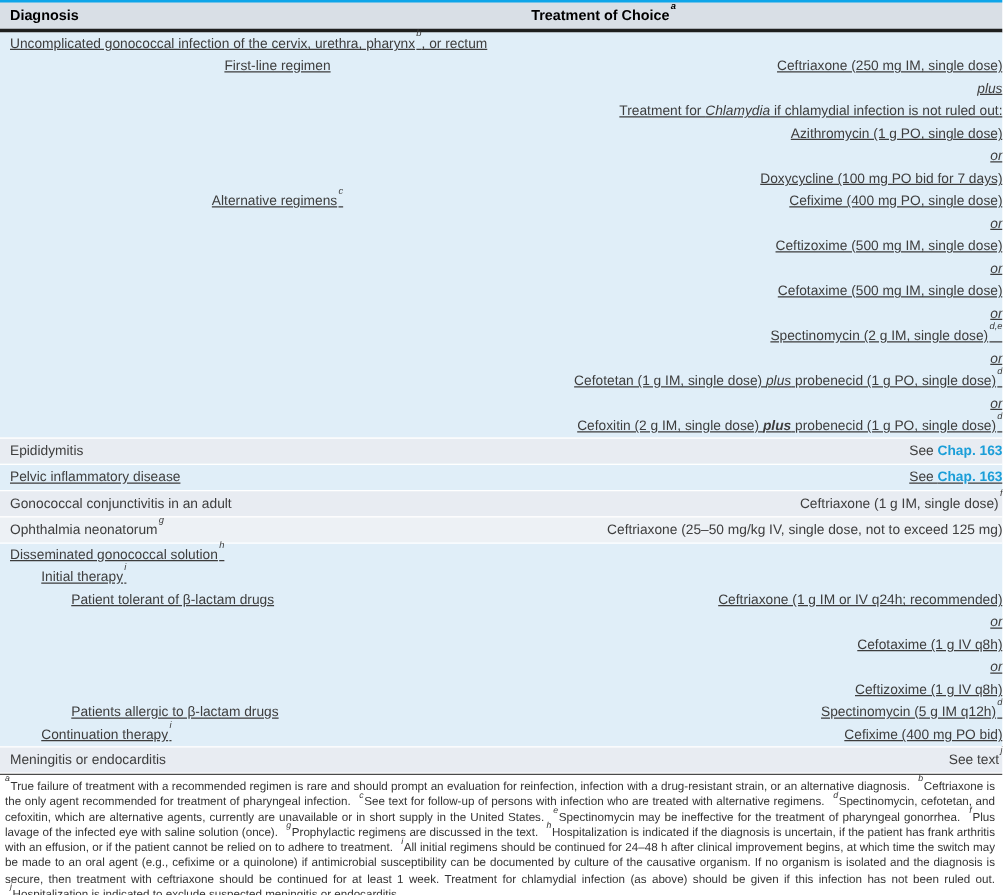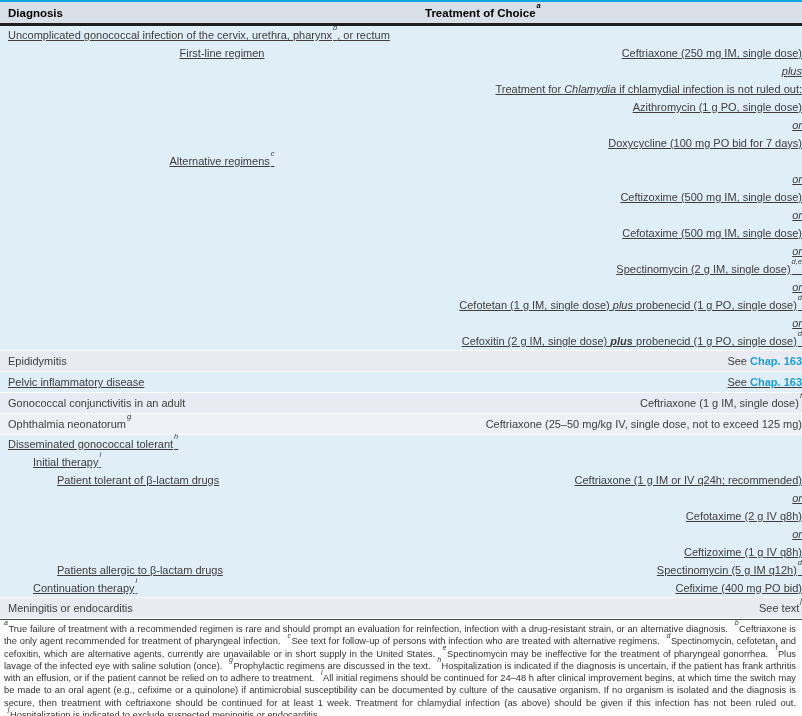--- a/index.html
+++ b/index.html
@@ -90,20 +90,21 @@
         <div class="line">
           <div class="cl"></div>
           <div class="cr"><span class="f-i">or</span></div>
         </div>
         <div class="line">
           <div class="cl"></div>
           <div class="cr"><span>Doxycycline (100 mg PO bid for 7 days)</span></div>
         </div>
         <div class="line">
           <div class="cl ind1"><span>Alternative regimens</span><sup class="marker">c</sup></div>
+          <div class="cr"><span>Cefixime (400 mg PO, single dose)</span></div>
         </div>
         <div class="line">
           <div class="cl"></div>
           <div class="cr"><span class="f-i">or</span></div>
         </div>
         <div class="line">
           <div class="cl"></div>
           <div class="cr"><span>Ceftizoxime (500 mg IM, single dose)</span></div>
         </div>
         <div class="line">
@@ -158,38 +159,38 @@
         </div>
       </div>
       <div class="section bg-light single">
         <div class="line">
           <div class="cl ind0"><span>Ophthalmia neonatorum</span><sup class="marker">g</sup></div>
           <div class="cr"><span>Ceftriaxone (25–50 mg/kg IV, single dose, not to exceed 125 mg)</span></div>
         </div>
       </div>
       <div class="section bg-blue">
         <div class="line">
-          <div class="cl ind0"><span>Disseminated gonococcal tolerant</span><sup class="marker">h</sup></div>
+          <div class="cl ind0"><span>Disseminated gonococcal solution</span><sup class="marker">h</sup></div>
           <div class="cr"></div>
         </div>
         <div class="line">
           <div class="cl ind2"><span>Initial therapy</span><sup class="marker">i</sup></div>
           <div class="cr"></div>
         </div>
         <div class="line">
           <div class="cl ind3"><span>Patient tolerant of β-lactam drugs</span></div>
           <div class="cr"><span>Ceftriaxone (1 g IM or IV q24h; recommended)</span></div>
         </div>
         <div class="line">
           <div class="cl"></div>
           <div class="cr"><span class="f-i">or</span></div>
         </div>
         <div class="line">
           <div class="cl"></div>
-          <div class="cr"><span>Cefotaxime (2 g IV q8h)</span></div>
+          <div class="cr"><span>Cefotaxime (1 g IV q8h)</span></div>
         </div>
         <div class="line">
           <div class="cl"></div>
           <div class="cr"><span class="f-i">or</span></div>
         </div>
         <div class="line">
           <div class="cl"></div>
           <div class="cr"><span>Ceftizoxime (1 g IV q8h)</span></div>
         </div>
         <div class="line">

